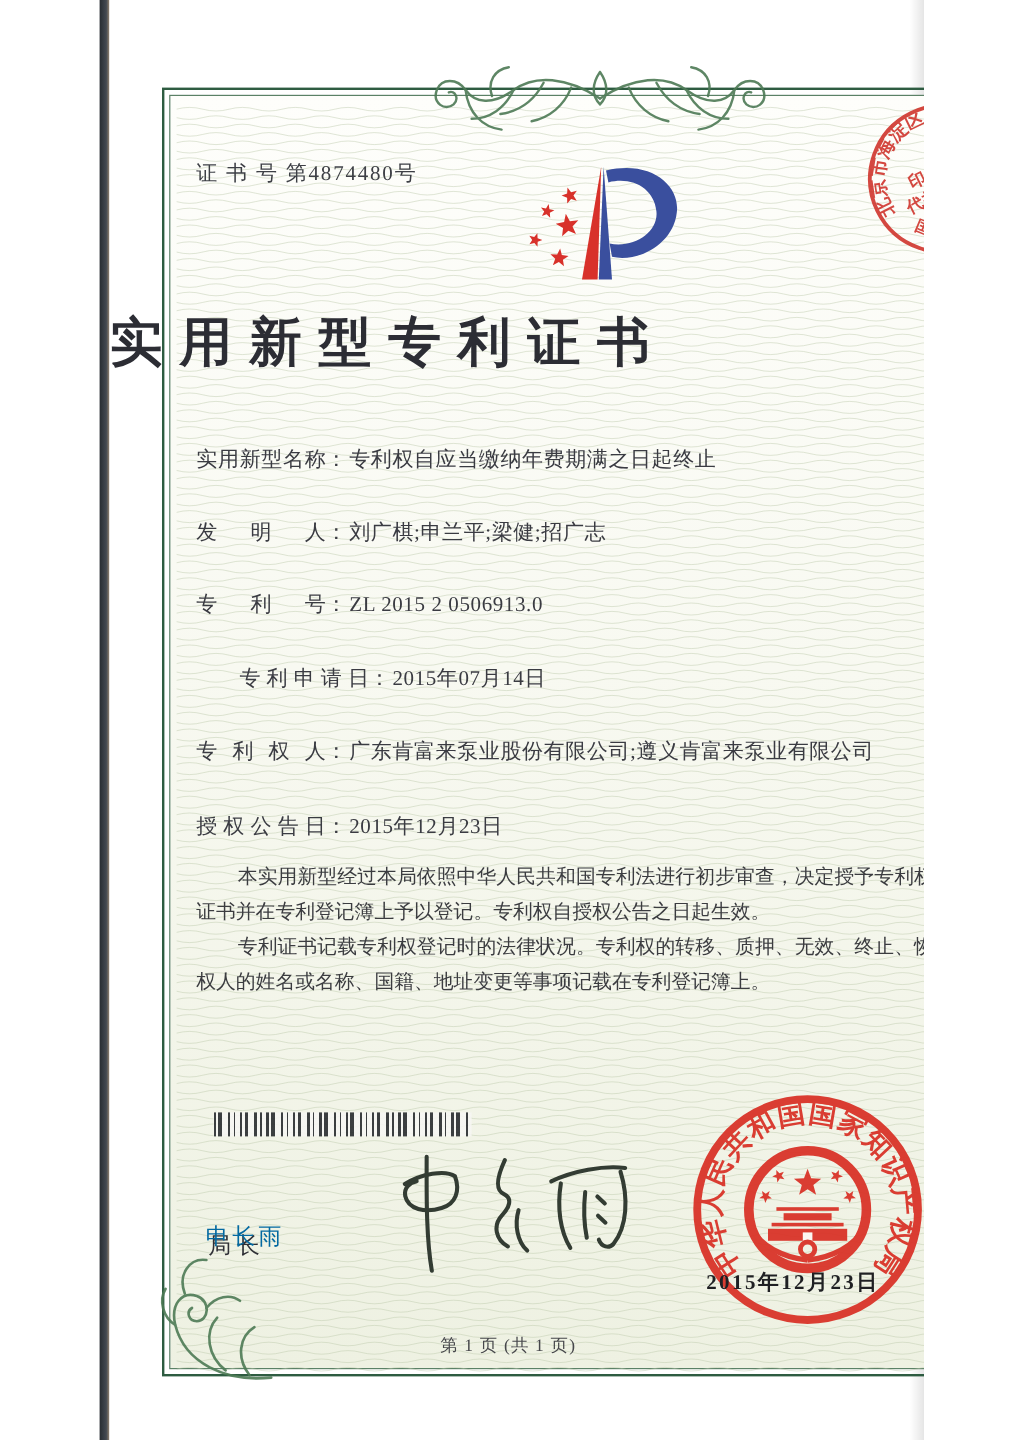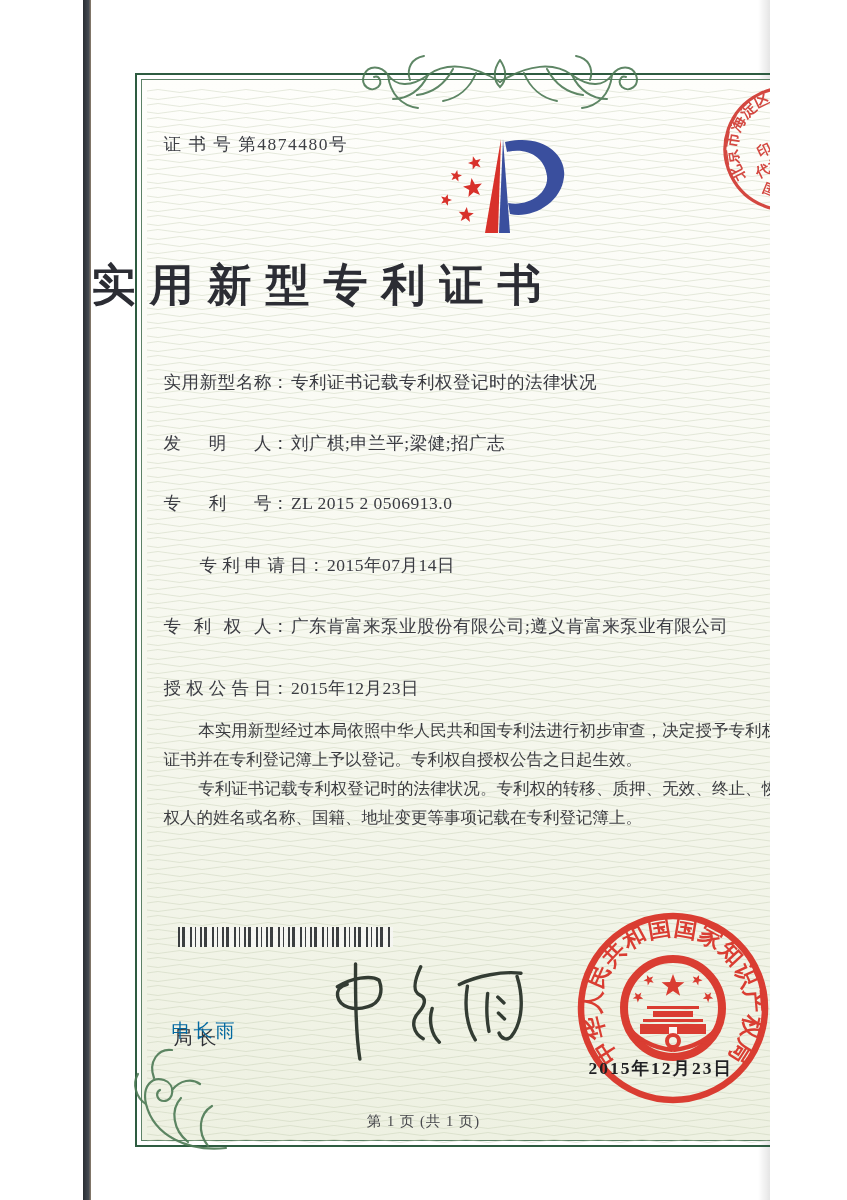--- a/index.html
+++ b/index.html
@@ -262,21 +262,21 @@
         <polygon points="43.8,77.0 45.2,82.5 50.8,83.3 46.1,86.4 47.0,91.9 42.7,88.3 37.7,91.0 39.7,85.7 35.7,81.8 41.3,82.1" fill="#d8312a"></polygon>
       </g>
     <polygon points="78,9 75,103 62,103" fill="#d8312a"></polygon>
     <polygon points="80,9 87,103 76,103" fill="#3a4f9e"></polygon>
     <path d="M82,12 C120,3 144,25 141,47 C138,74 108,89 87,84 L85,73 C106,77 126,63 124,46 C122,27 104,17 84,22 Z" fill="#3a4f9e"></path>
   </svg>
 
   <div class="doc-title">实用新型专利证书</div>
 
   <div class="field-row" style="top:370px;">
-    <span class="flabel">实用新型名称</span><span class="fcolon">：</span><span class="fvalue">专利证书记载专利权登记时的法律状况</span>
+    <span class="flabel">实用新型名称</span><span class="fcolon">：</span><span class="fvalue">专利权自应当缴纳年费期满之日起终止</span>
   </div>
   <div class="field-row" style="top:431px;">
     <span class="flabel">发明人</span><span class="fcolon">：</span><span class="fvalue">刘广棋;申兰平;梁健;招广志</span>
   </div>
   <div class="field-row" style="top:491px;">
     <span class="flabel">专利号</span><span class="fcolon">：</span><span class="fvalue">ZL 2015 2 0506913.0</span>
   </div>
   <div class="field-row" style="top:553px;margin-left:36px;">
     <span class="flabel">专利申请日</span><span class="fcolon">：</span><span class="fvalue">2015年07月14日</span>
   </div>

